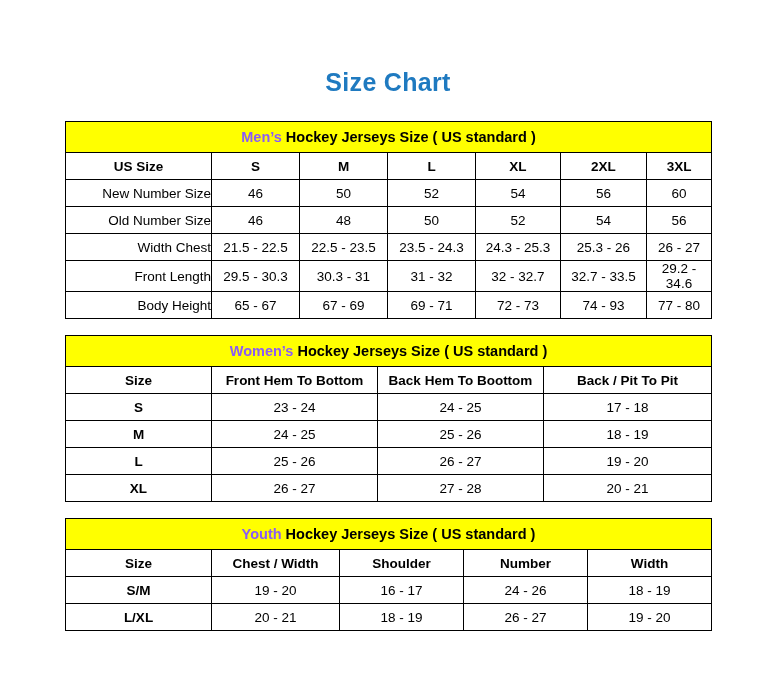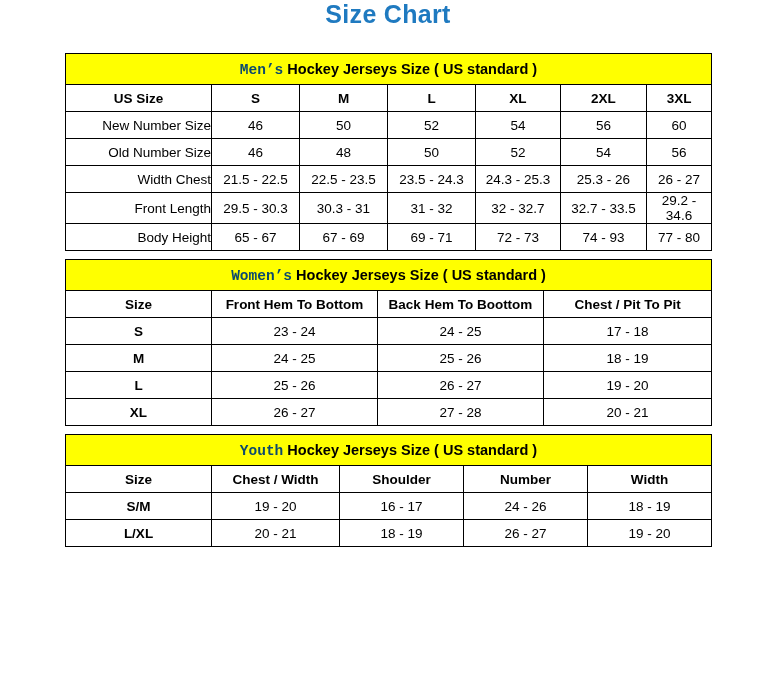--- a/index.html
+++ b/index.html
@@ -18,20 +18,21 @@
     position: relative;
     width: 776px;
     height: 692px;
     box-sizing: border-box;
   }
   .title {
     text-align: center;
     font-size: 25px;
     font-weight: bold;
     color: #1f7ac0;
+    padding-top: 68px;
     letter-spacing: 0.3px;
   }
   .tables-wrap {
     margin: 0 auto;
     width: 646px;
     padding-top: 24px;
   }
   table {
     border-collapse: collapse;
     width: 646px;
@@ -46,35 +47,34 @@
     height: 26px;
     font-weight: normal;
   }
   .band {
     background: #ffff00;
     font-weight: bold;
     font-size: 14.5px;
     height: 30px;
   }
   .band .accent {
-    color: #0c4a6e;
-    font-family: Liberation Mono, monospace;
+    color: #8b5cf6;
   }
   .hdr {
     font-weight: bold;
   }
   .bold {
     font-weight: bold;
   }
   .label-cell {
     font-weight: normal;
     text-align: right;
   }
   .sub-table {
-    margin-top: 8px;
+    margin-top: 16px;
   }
 </style>
 </head>
 <body>
 
 <div class="page">
 
   <div class="title">Size Chart</div>
 
   <div class="tables-wrap">
@@ -158,21 +158,21 @@
         <col style="width:168px">
       </colgroup>
       <tbody>
         <tr>
           <td class="band" colspan="4"><span class="accent">Women’s</span><span> Hockey Jerseys Size ( US standard )</span></td>
         </tr>
         <tr>
           <td class="hdr">Size</td>
           <td class="hdr">Front Hem To Bottom</td>
           <td class="hdr">Back Hem To Boottom</td>
-          <td class="hdr">Chest / Pit To Pit</td>
+          <td class="hdr">Back / Pit To Pit</td>
         </tr>
         <tr>
           <td class="bold">S</td>
           <td>23 - 24</td>
           <td>24 - 25</td>
           <td>17 - 18</td>
         </tr>
         <tr>
           <td class="bold">M</td>
           <td>24 - 25</td>

